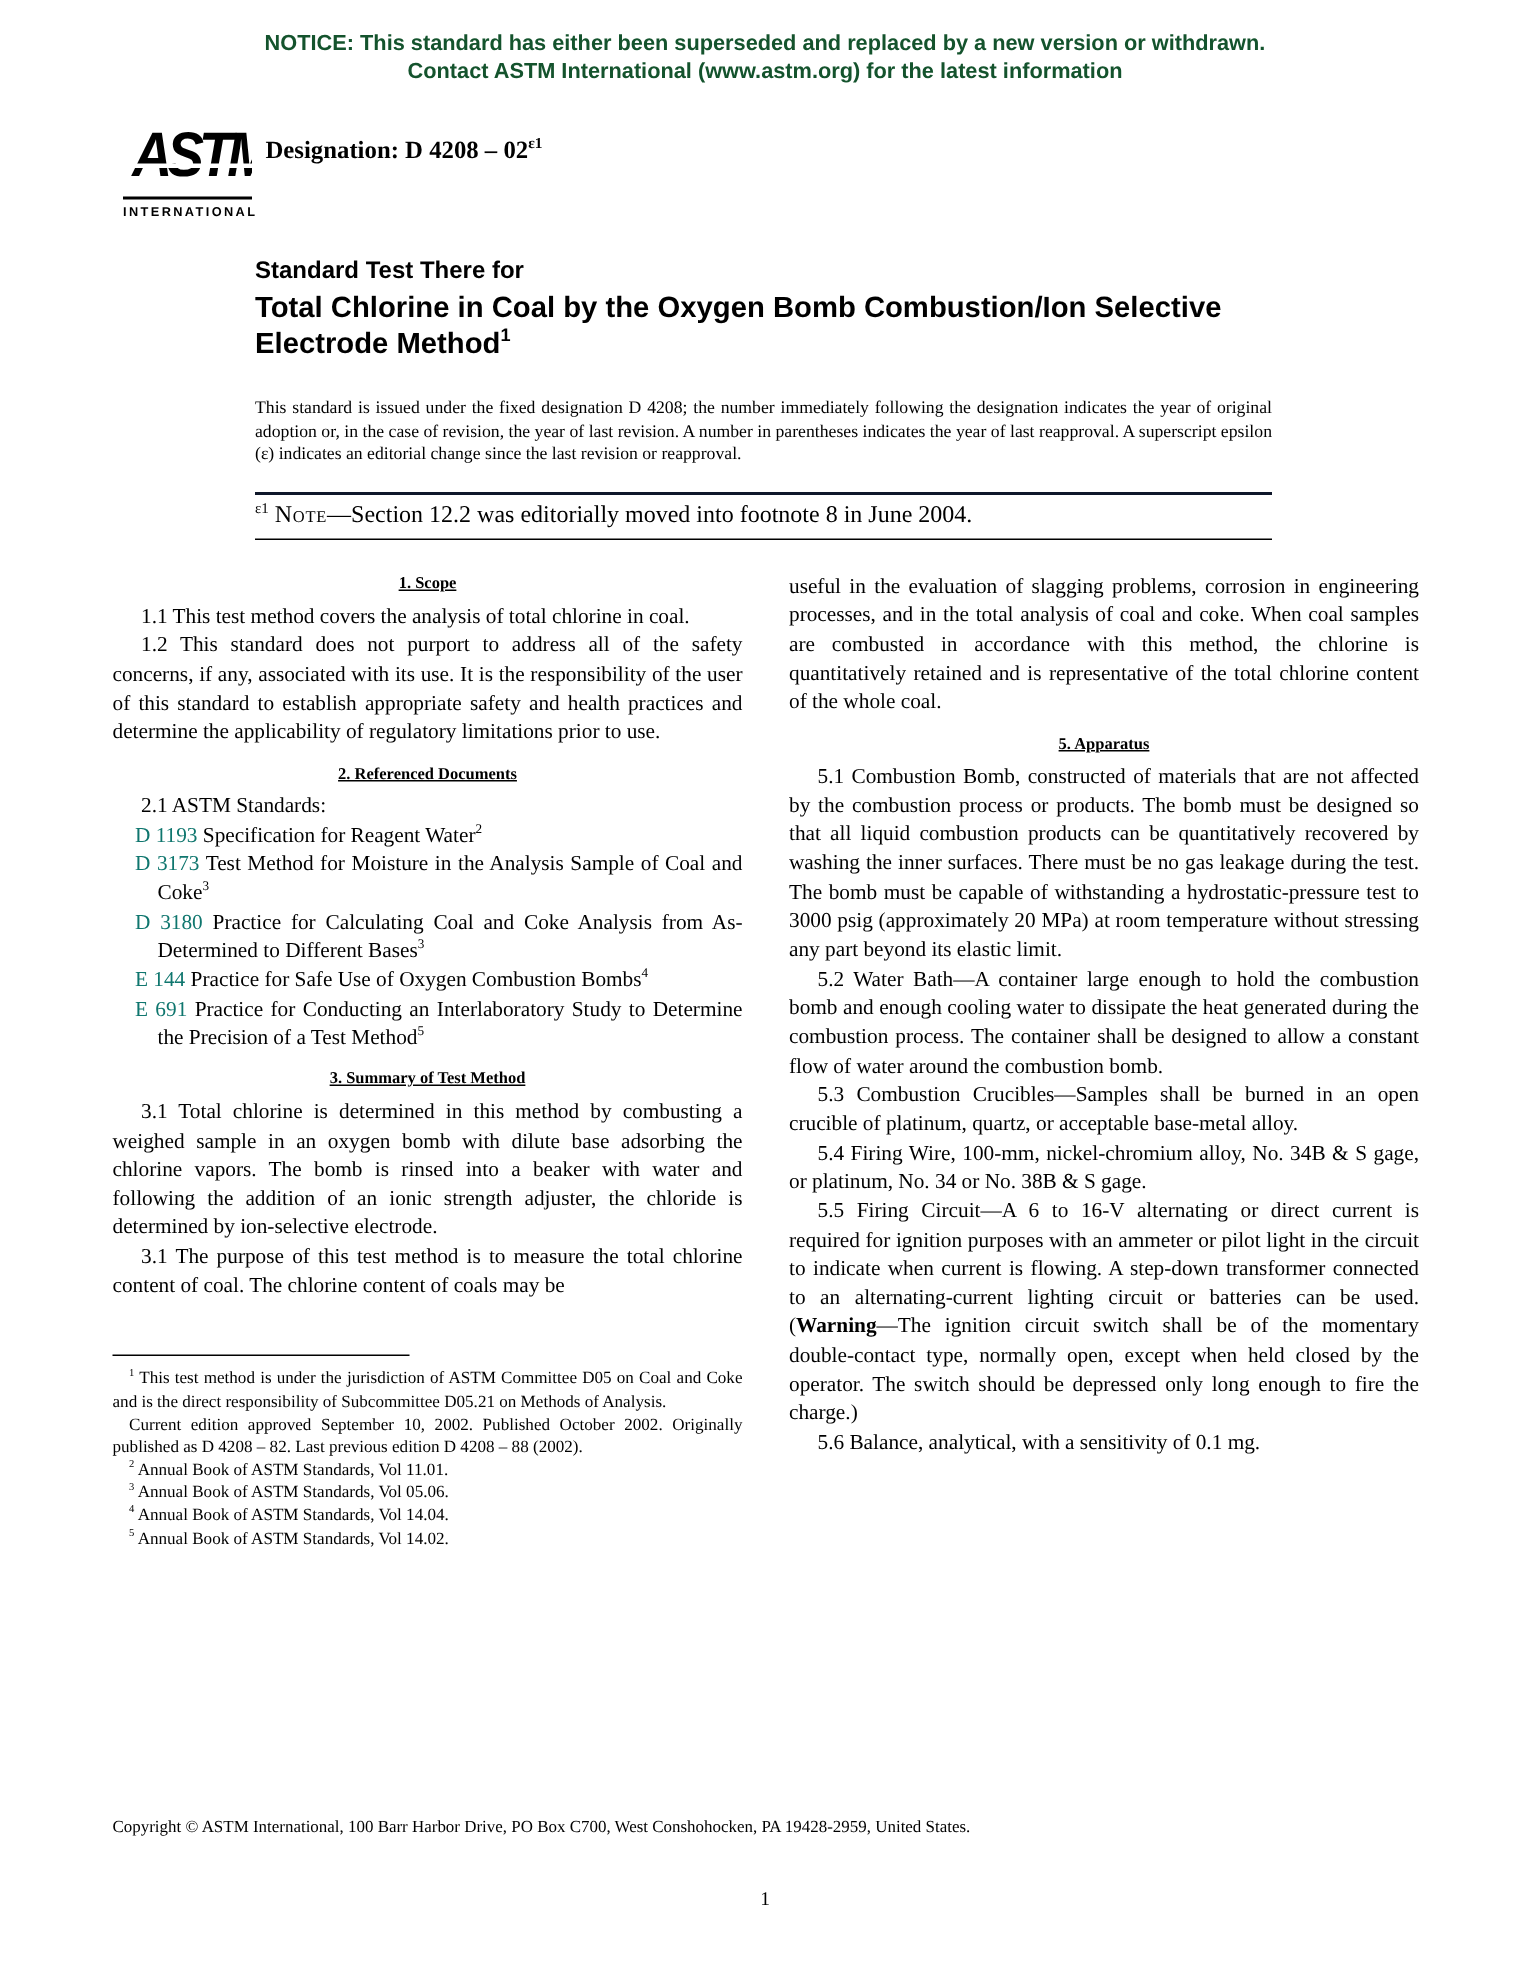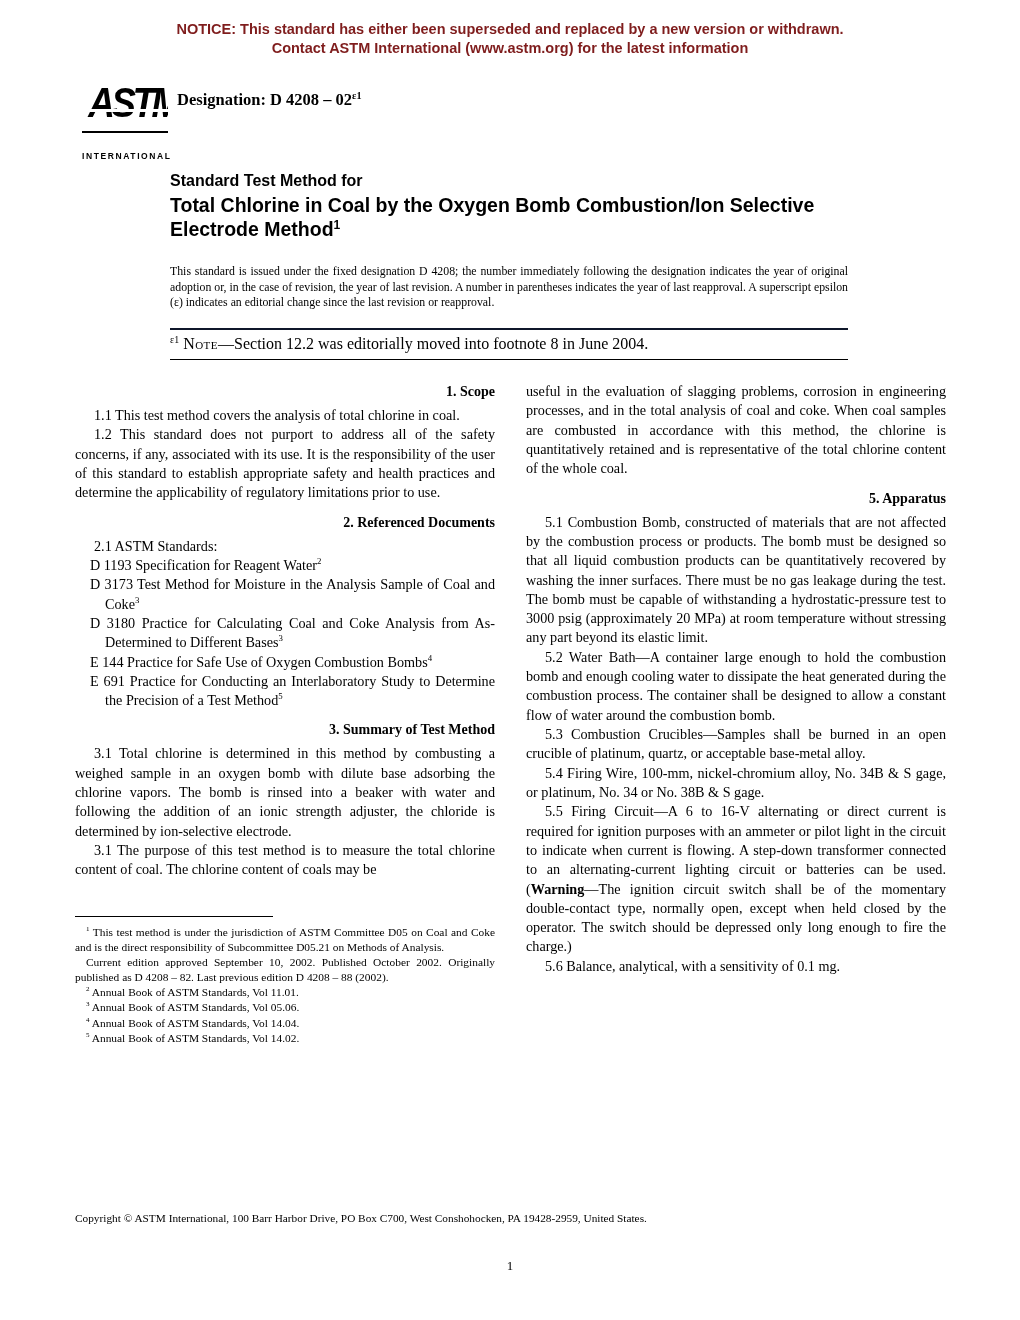--- a/index.html
+++ b/index.html
@@ -4,47 +4,47 @@
 <style>
   html, body { margin: 0; padding: 0; }
   body {
     width: 1020px; height: 1320px; position: relative;
     background: #ffffff; color: #000;
     font-family: "Liberation Serif", serif;
   }
   .sup { font-size: 0.62em; vertical-align: super; line-height: 0; }
   .italic { }
   .bold { font-weight: bold; }
-  .red { color: #000000; }
+  .red { color: #0f766e; }
   .sc { font-variant: small-caps; letter-spacing: 0.5px; }
 
   .notice {
     position: absolute; top: 20px; left: 0; width: 100%;
-    text-align: center; color: #7f1d1d;
+    text-align: center; color: #14532d;
     font-family: "Liberation Sans", sans-serif;
     font-weight: bold; font-size: 14.5px; line-height: 1.3;
   }
 
   .logo { position: absolute; left: 82px; top: 76px; width: 86px; text-align: center; }
   .logo-mark { position: relative; height: 54px; overflow: hidden; }
   .logo-astm {
     display: inline-block;
     font-family: "Liberation Sans", sans-serif; font-weight: bold; font-style: italic;
     font-size: 42px; line-height: 54px; letter-spacing: -4px;
     transform: scaleX(0.88); transform-origin: center;
   }
   .logo-mark::before, .logo-mark::after {
     content: ""; position: absolute; left: 0; right: 0; height: 3px; background: #fff;
   }
   .logo-mark::before { top: 17px; }
   .logo-mark::after  { top: 33px; }
   .logo-intl {
     font-family: "Liberation Sans", sans-serif; font-weight: bold;
     font-size: 8.5px; letter-spacing: 1.6px;
-    border-top: 2px solid #000; padding-top: 18px; margin-top: 1px;
+    border-top: 2px solid #000; padding-top: 3px; margin-top: 1px;
   }
 
   .designation { position: absolute; left: 177px; top: 90px; font-size: 16.5px; font-weight: bold; }
 
   .title-block {
     position: absolute; left: 170px; top: 172px; width: 660px;
     font-family: "Liberation Sans", sans-serif; font-weight: bold;
   }
   .title-small { font-size: 16px; margin-bottom: 3px; }
   .title-main  { font-size: 19.5px; line-height: 1.25; }
@@ -58,21 +58,21 @@
     position: absolute; left: 170px; top: 328px; width: 678px;
     border-top: 2px solid #0f172a; border-bottom: 1px solid #000;
     padding: 5px 0 6px; font-size: 16px;
   }
 
   .columns {
     position: absolute; left: 75px; top: 382px; width: 872px;
     display: flex; gap: 31px; align-items: flex-start;
   }
   .col { width: 420px; font-size: 14.2px; line-height: 1.36; text-align: justify; }
-  .sec-h { font-size: 14px; font-weight: bold; margin: 10px 0 5px; text-align: right; }
+  .sec-h { font-size: 11px; font-weight: bold; margin: 10px 0 5px; text-align: center; text-decoration: underline; }
   .col .sec-h:first-child { margin-top: 0; }
   .body-p { margin: 0; text-indent: 19px; }
   .noindent { text-indent: 0; }
   .ref { margin: 0; padding-left: 30px; text-indent: -15px; }
 
   .fn-sep { width: 198px; border-top: 1px solid #000; margin: 36px 0 8px; }
   .fn-block { font-size: 11.4px; line-height: 1.33; }
   .fn { margin: 0; text-indent: 11px; }
 
   .copyright { position: absolute; left: 75px; top: 1212px; font-size: 11.3px; }
@@ -89,21 +89,21 @@
   </header>
 
   <div class="logo">
     <div class="logo-mark"><span class="logo-astm">ASTM</span></div>
     <div class="logo-intl">INTERNATIONAL</div>
   </div>
 
   <div class="designation"><span>Designation: D 4208 – 02</span><sup class="sup">ε1</sup></div>
 
   <div class="title-block">
-    <div class="title-small">Standard Test Method for</div>
+    <div class="title-small">Standard Test There for</div>
     <div class="title-main"><span>Total Chlorine in Coal by the Oxygen Bomb Combustion/Ion Selective Electrode Method</span><sup class="sup">1</sup></div>
   </div>
 
   <p class="issued">This standard is issued under the fixed designation D 4208; the number immediately following the designation indicates the year of original adoption or, in the case of revision, the year of last revision. A number in parentheses indicates the year of last reapproval. A superscript epsilon (ε) indicates an editorial change since the last revision or reapproval.</p>
 
   <div class="note-block"><sup class="sup">ε1</sup> <span class="sc">Note</span><span>—Section 12.2 was editorially moved into footnote 8 in June 2004.</span></div>
 
   <main class="columns">
 
     <section class="col">

